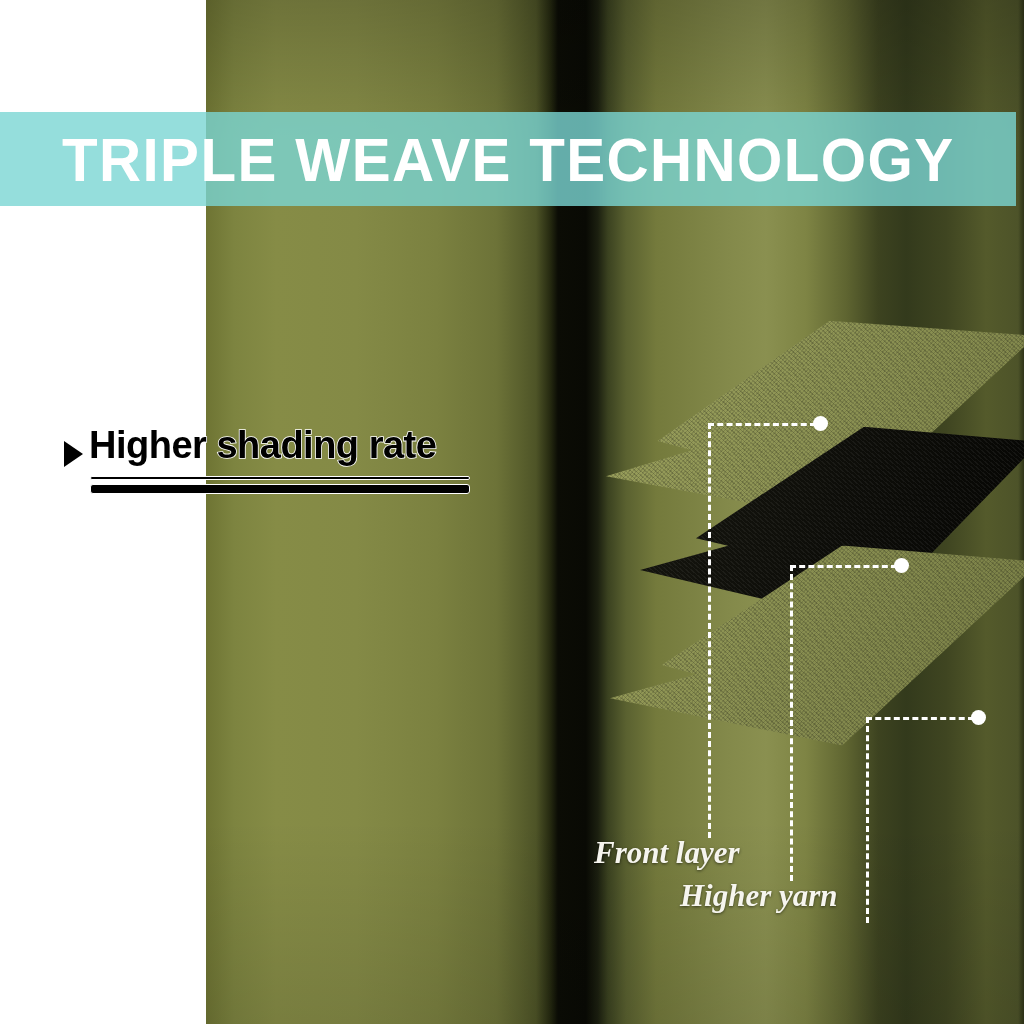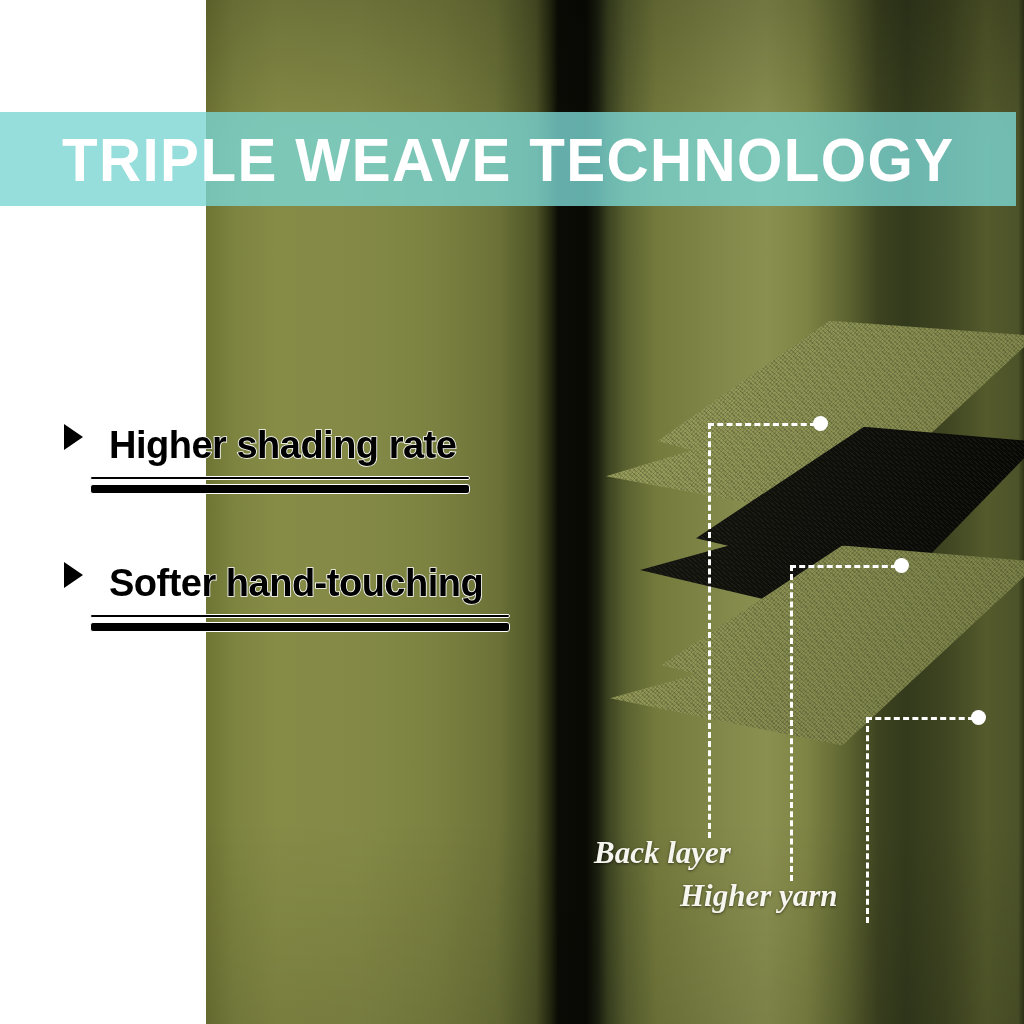--- a/index.html
+++ b/index.html
@@ -91,23 +91,22 @@
     transform-origin: left center;
   }
 
   
   .feature {
     position: absolute;
     left: 64px;
   }
   .feature-row {
     display: flex;
-    align-items: flex-start;
+    align-items: flex-end;
     white-space: nowrap;
-    gap: 20px;
   }
   .bullet-tri {
     width: 0; height: 0;
     border-top: 13px solid transparent;
     border-bottom: 13px solid transparent;
     border-left: 19px solid #000000;
     margin-right: 6px;
     filter: drop-shadow(0 0 1.4px #ffffff);
   }
   .feature-text {
@@ -223,42 +222,32 @@
     <div class="feature-row">
       <span class="bullet-tri"></span>
       <span class="feature-text">Higher shading rate</span>
     </div>
     <div class="rule-wrap" style="width:380px;">
       <div class="rule-thin"></div>
       <div class="rule-thick"></div>
     </div>
   </div>
 
-  <div class="feature" style="top:562px;">
-    <div class="feature-row">
-      <span class="bullet-tri"></span>
-      <span class="feature-text">Softer hand-touching</span>
-    </div>
-    <div class="rule-wrap" style="width:420px;">
-      <div class="rule-thin"></div>
-      <div class="rule-thick"></div>
-    </div>
-  </div>
 
 
   <div class="diagram">
     <div class="sheet sheet-front"></div>
     <div class="sheet sheet-black"></div>
     <div class="sheet sheet-back"></div>
   </div>
 
   <div class="dot" style="left:813px; top:416px;"></div>
   <div class="lead-h" style="left:708px; top:423px; width:108px;"></div>
   <div class="lead-v" style="left:708px; top:423px; height:415px;"></div>
-  <div class="caption" style="left:594px; top:835px;">Back layer</div>
+  <div class="caption" style="left:594px; top:835px;">Front layer</div>
 
   <div class="dot" style="left:894px; top:558px;"></div>
   <div class="lead-h" style="left:790px; top:565px; width:107px;"></div>
   <div class="lead-v" style="left:790px; top:565px; height:316px;"></div>
   <div class="caption" style="left:680px; top:878px;">Higher yarn</div>
 
   <div class="dot" style="left:971px; top:710px;"></div>
   <div class="lead-h" style="left:866px; top:717px; width:108px;"></div>
   <div class="lead-v" style="left:866px; top:717px; height:206px;"></div>
 

